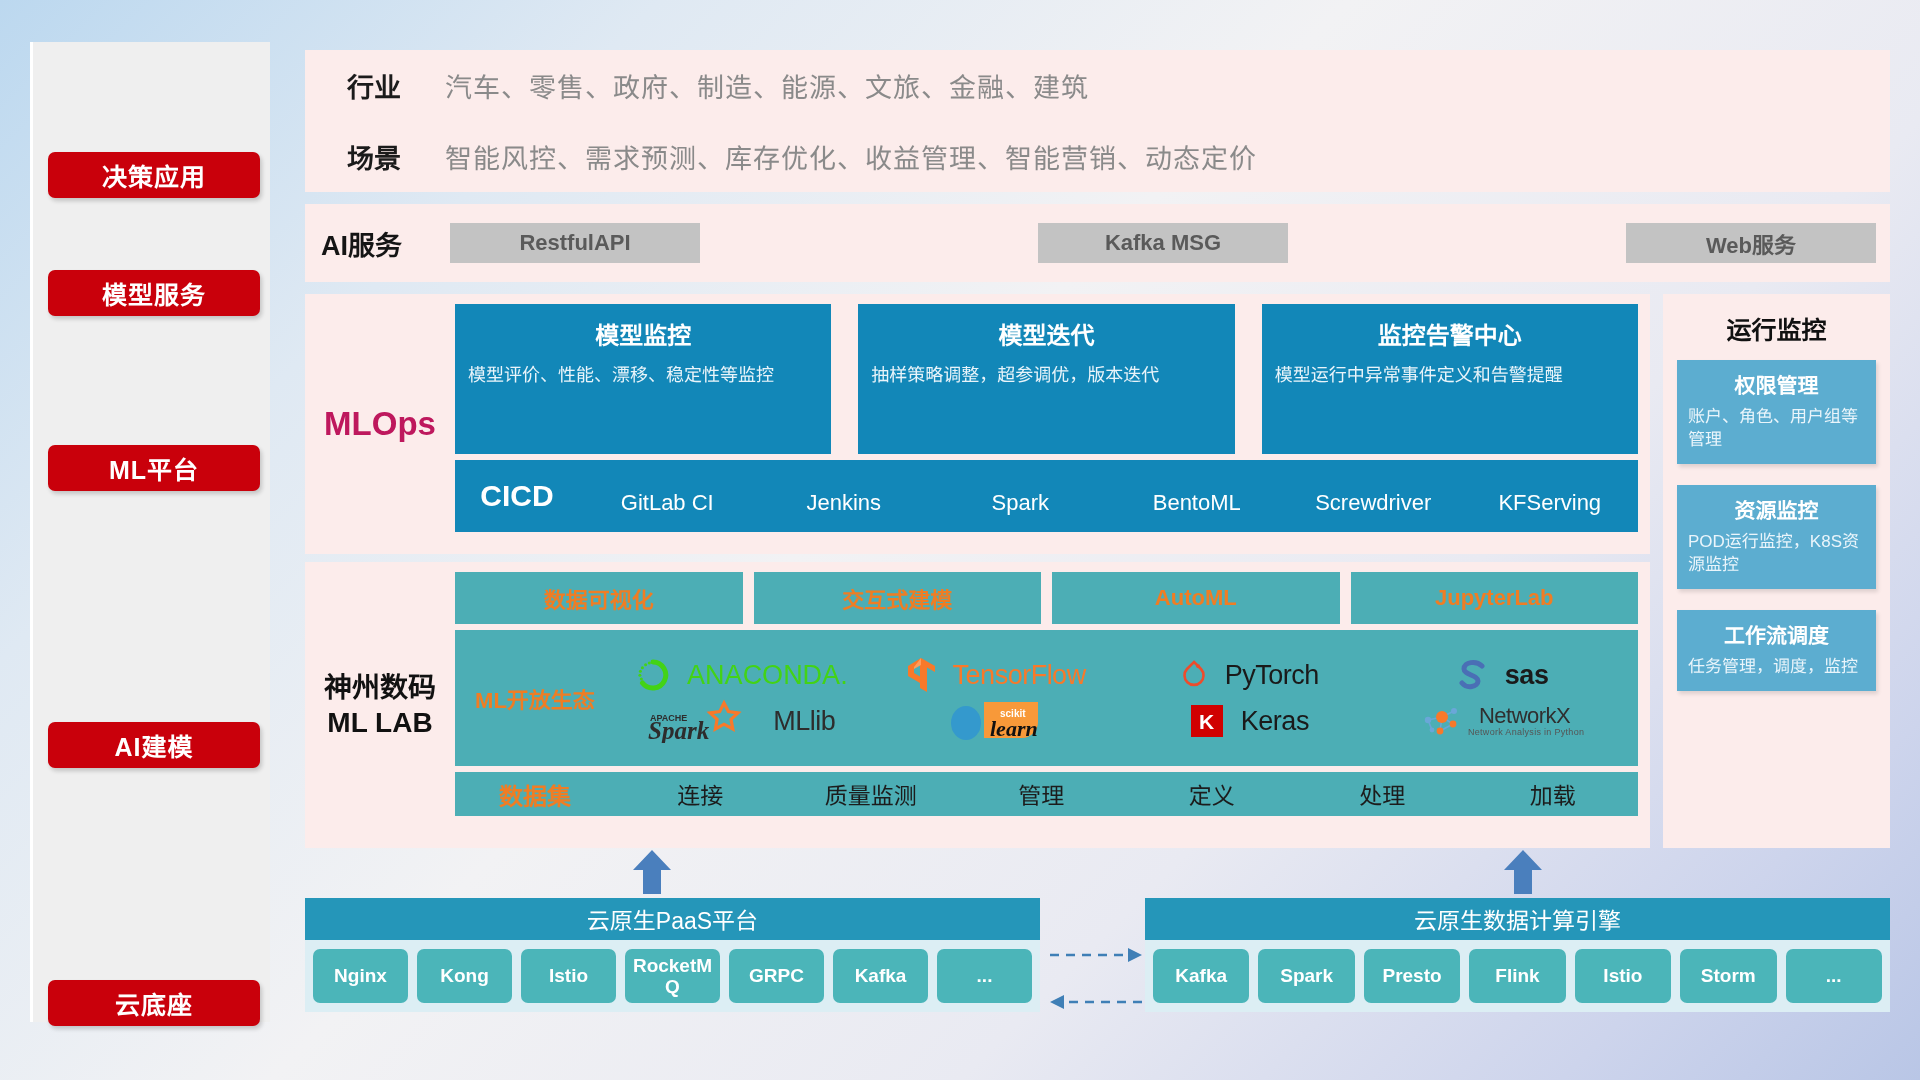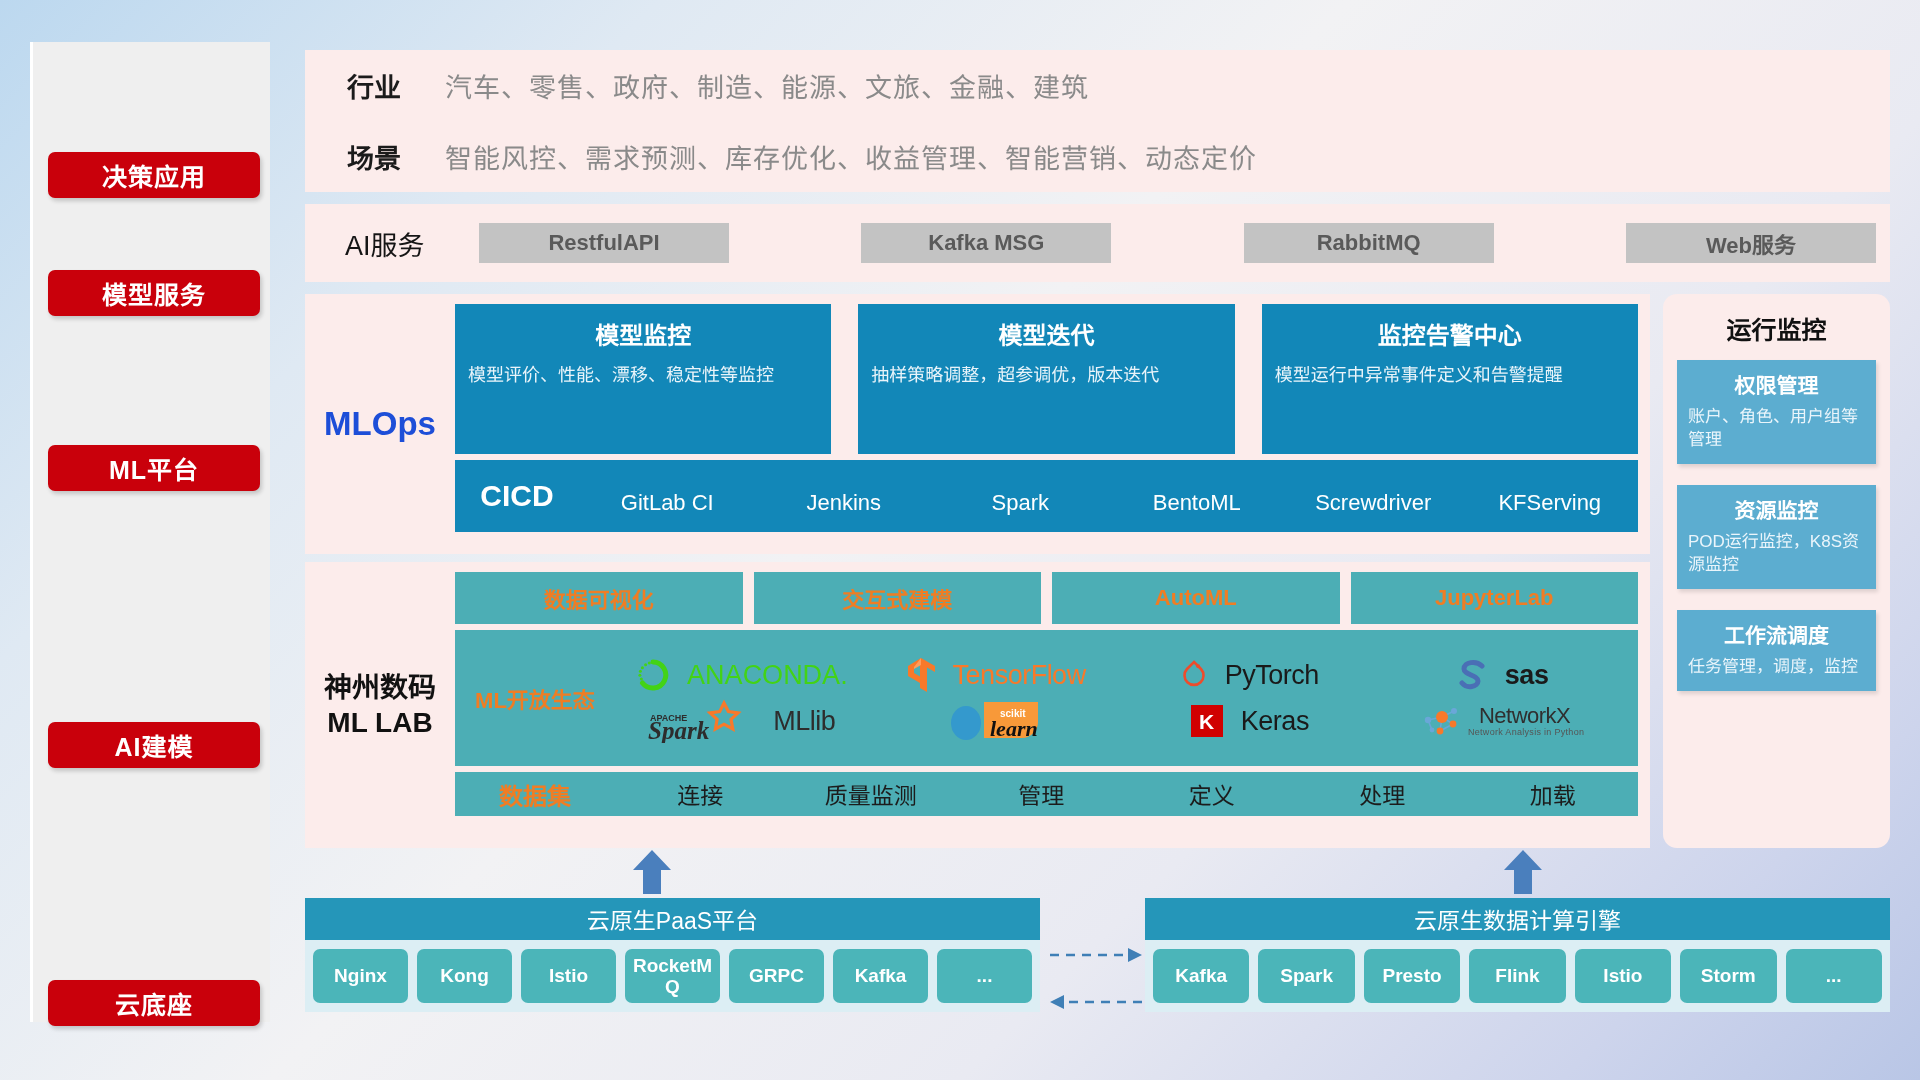--- a/index.html
+++ b/index.html
@@ -56,35 +56,35 @@
   #band-industry { top: 50px; width: 1585px; height: 142px; }
   .kv-row { display: flex; align-items: center; height: 50%; }
   .kv-key {
     width: 140px; padding-left: 42px;
     font-size: 27px; font-weight: bold; color: #1b1b1b;
   }
   .kv-val { font-size: 27px; color: #8a8a8a; letter-spacing: 1px; }
 
   
   #band-ai { top: 204px; width: 1585px; height: 78px; display: flex; align-items: center; }
-  #ai-label { width: 174px; padding-left: 40px; font-size: 27px; font-weight: normal; color: #151515; }
+  #ai-label { width: 145px; padding-left: 16px; font-size: 27px; font-weight: bold; color: #151515; }
   #ai-chips { flex: 1; display: flex; gap: 0; justify-content: space-between; padding-right: 14px; }
   .ai-chip {
     width: 250px; height: 40px;
     background: #c3c3c3;
     color: #5a5a5a;
     font-size: 22px; font-weight: bold;
     display: flex; align-items: center; justify-content: center;
   }
 
   
   #band-mlops { top: 294px; width: 1345px; height: 260px; display: flex; }
   #mlops-label {
     width: 150px; display: flex; align-items: center; justify-content: center;
-    font-size: 33px; font-weight: bold; color: #1d4ed8;
+    font-size: 33px; font-weight: bold; color: #be185d;
   }
   #mlops-right { flex: 1; padding: 10px 12px 10px 0; display: flex; flex-direction: column; gap: 6px; }
   #mlops-cards { display: flex; gap: 27px; height: 150px; }
   .mlops-card {
     flex: 1; background: #1287b8; color: #fff;
     padding: 12px 13px 10px;
   }
   .mlops-card-title { font-size: 24px; font-weight: bold; text-align: center; margin-bottom: 12px; }
   .mlops-card-desc { font-size: 18px; line-height: 1.38; color: #e9f4fa; }
   #cicd-strip {
@@ -94,21 +94,21 @@
   #cicd-title { width: 124px; text-align: center; font-size: 30px; font-weight: bold; }
   #cicd-items { flex: 1; display: flex; }
   .cicd-item {
     flex: 1; font-size: 22px; text-align: center;
     line-height: 1.15; padding: 0 4px;
     display: block; word-break: break-all;
     align-self: flex-start; margin-top: 14px;
   }
 
   
-  #band-monitor { top: 294px; left: 1663px; width: 227px; height: 554px; padding: 12px 14px; border-radius: 14px; }
+  #band-monitor { top: 294px; left: 1663px; width: 227px; height: 554px; padding: 12px 14px; }
   #monitor-title { text-align: center; font-size: 25px; font-weight: bold; color: #111; margin: 4px 0 14px; }
   .monitor-card {
     background: #5cadd0; color: #fff;
     padding: 9px 11px 12px; margin-bottom: 21px;
     box-shadow: 2px 3px 4px rgba(0,0,0,.12);
   }
   .monitor-card-title { font-size: 21px; font-weight: bold; text-align: center; margin-bottom: 7px; }
   .monitor-card-desc { font-size: 17px; line-height: 1.35; color: #eaf5fb; }
 
   
@@ -209,23 +209,20 @@
   </div>
 
   <div class="band" id="band-ai">
     <div id="ai-label">AI服务</div>
     <div id="ai-chips">
       <div class="ai-chip">
         <span>RestfulAPI</span>
       </div>
       <div class="ai-chip">
         <span>Kafka MSG</span>
-      </div>
-      <div class="ai-chip">
-        <span>RabbitMQ</span>
       </div>
       <div class="ai-chip">
         <span>Web服务</span>
       </div>
     </div>
   </div>
 
   <div class="band" id="band-mlops">
     <div id="mlops-label">MLOps</div>
     <div id="mlops-right">

